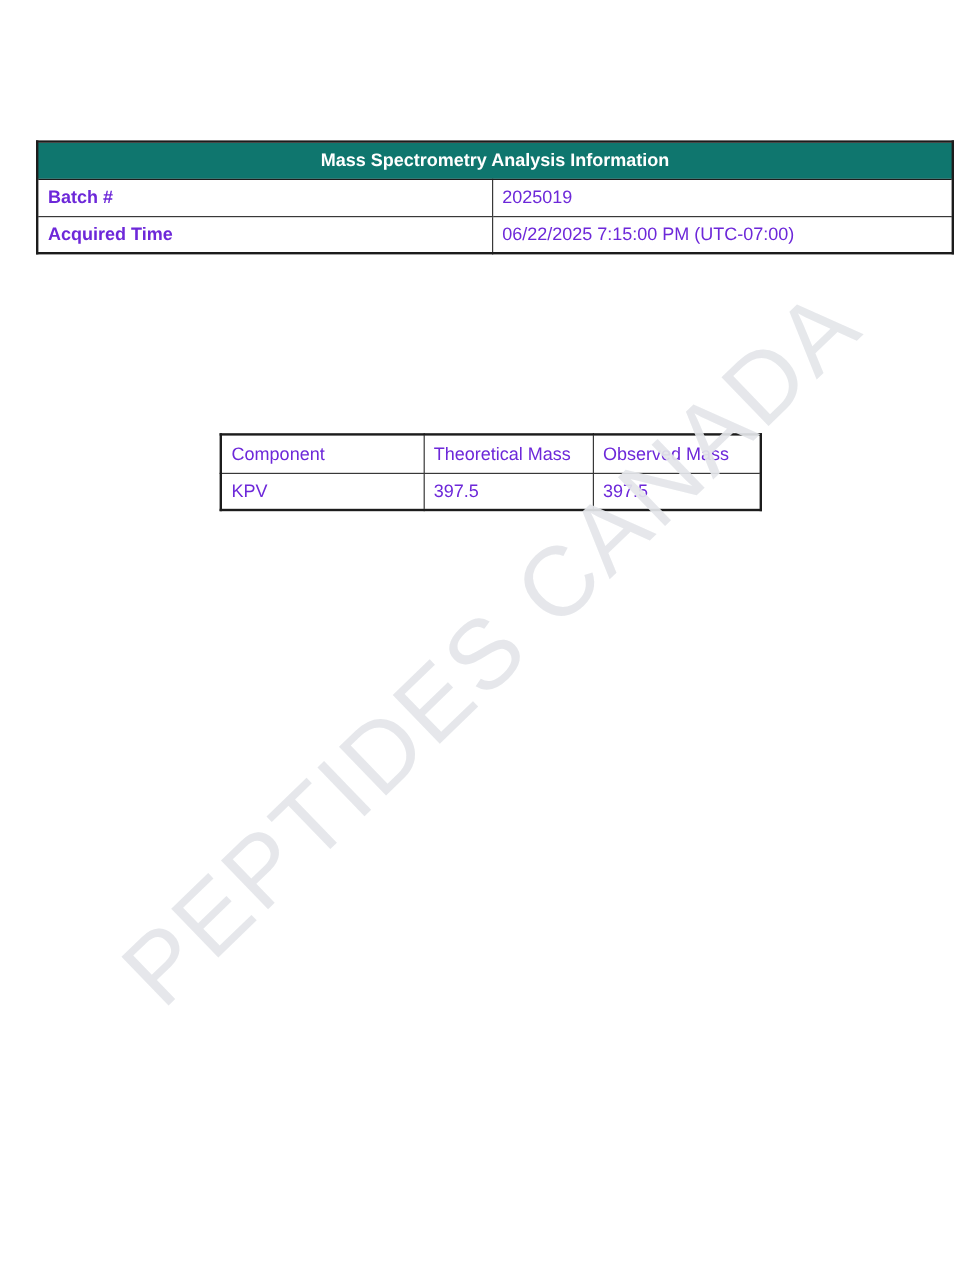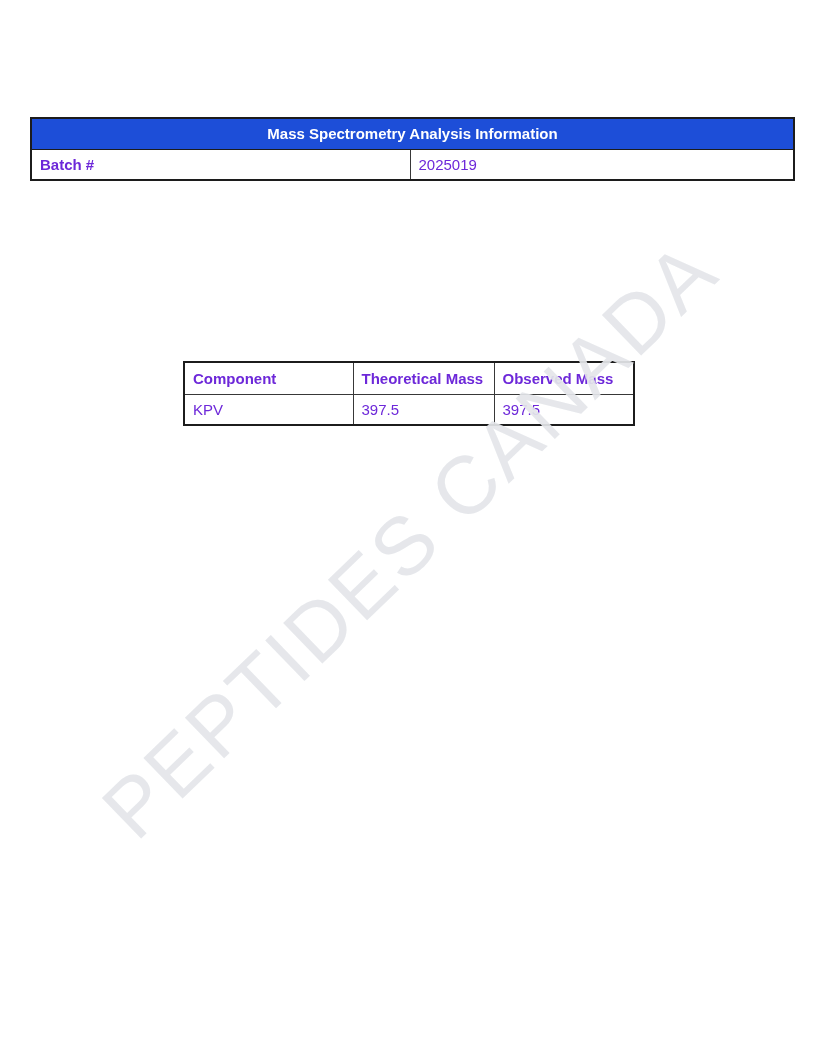--- a/index.html
+++ b/index.html
@@ -26,34 +26,34 @@
   td, th {
     font-size: 15px;
     color: #6d28d9;
     vertical-align: middle;
     padding: 0 8px;
     overflow: hidden;
     white-space: nowrap;
   }
 
   .title-cell {
-    background: #1d4ed8;
+    background: #0f766e;
     color: #ffffff;
     font-weight: bold;
     text-align: center;
     height: 27px;
     border-color: #1c1c1c;
   }
 
   #analysis-table { left: 30px; top: 117px; width: 763px; }
   #analysis-table td { height: 31px; }
   #analysis-table td.lbl { font-weight: bold; }
 
   #confirmation-table { left: 183px; top: 361px; width: 450px; }
-  #confirmation-table th { height: 32px; text-align: left; font-weight: bold; margin-left: 12px; }
+  #confirmation-table th { height: 32px; text-align: left; font-weight: normal; margin-left: 12px; }
   #confirmation-table td { height: 31px; }
 
   .watermark {
     position: absolute;
     left: 410px;
     top: 540px;
     transform: translate(-50%, -50%) rotate(-44deg);
     font-size: 82px;
     letter-spacing: 3px;
     font-weight: 400;
@@ -76,20 +76,24 @@
       <col style="width:384px">
     </colgroup>
     <tbody>
       <tr>
         <td class="title-cell" colspan="2">Mass Spectrometry Analysis Information</td>
       </tr>
       <tr>
         <td class="lbl">Batch #</td>
         <td class="val">2025019</td>
       </tr>
+      <tr>
+        <td class="lbl">Acquired Time</td>
+        <td class="val">06/22/2025 7:15:00 PM (UTC-07:00)</td>
+      </tr>
     </tbody>
   </table>
 
   <table id="confirmation-table">
     <colgroup>
       <col style="width:169px">
       <col style="width:141px">
       <col style="width:140px">
     </colgroup>
     <tbody>

